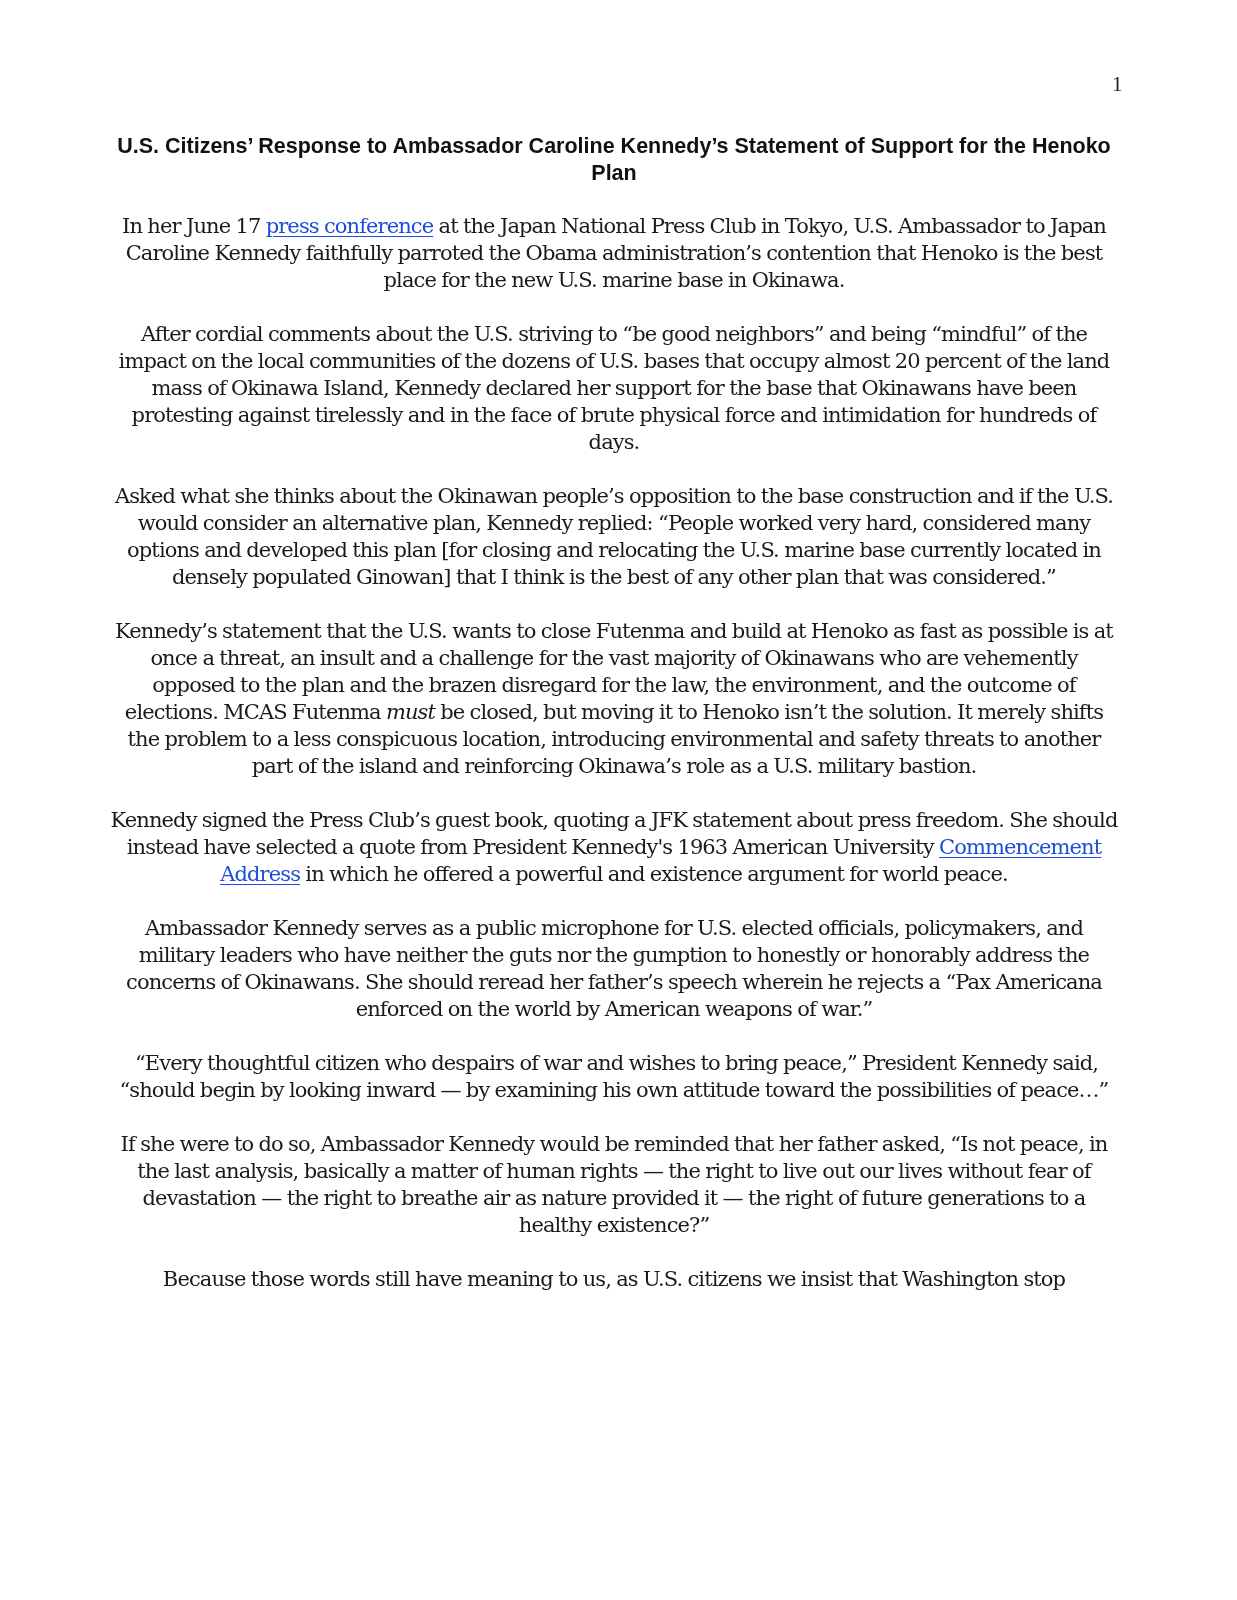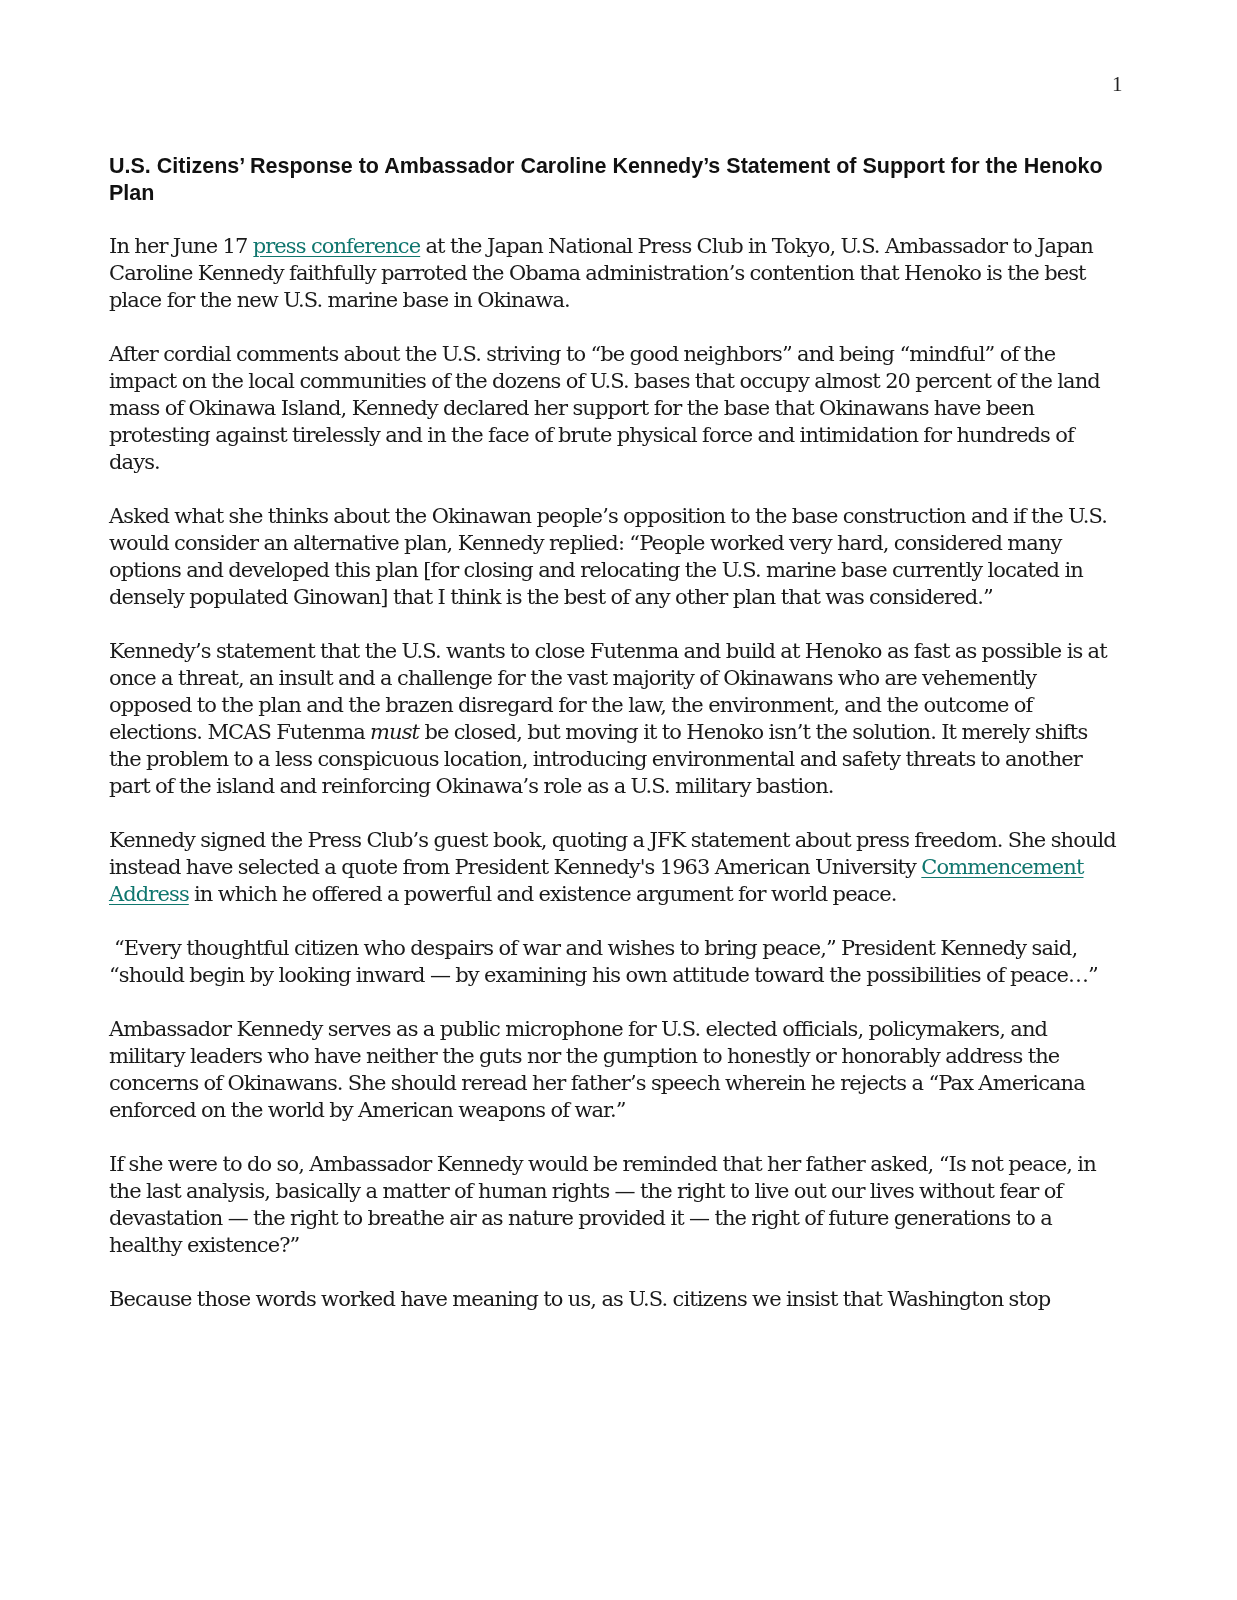--- a/index.html
+++ b/index.html
@@ -18,43 +18,44 @@
       position: absolute;
       top: 72px;
       left: 1112px;
       font-family: "Liberation Serif", "DejaVu Serif", serif;
       font-size: 21px;
       color: #222;
     }
     .content {
       position: absolute;
       left: 109px;
-      top: 153px;
+      top: 133px;
       width: 1010px;
+      text-align: center;
     }
     .title {
       font-family: "Liberation Sans", "DejaVu Sans", sans-serif;
       font-weight: bold;
       font-size: 21.5px;
       line-height: 27px;
       margin: 0 0 26px 0;
       color: #111;
     }
     .para {
       font-family: "DejaVu Serif", "Liberation Serif", serif;
       font-size: 21px;
       line-height: 27px;
       margin: 0 0 27px 0;
       letter-spacing: -0.9px;
       word-spacing: -0.5px;
       color: #1a1a1a;
     }
     .para.indent-space { text-indent: 5px; }
     a.doc-link {
-      color: #0f766e;
+      color: #1d4ed8;
       text-decoration-thickness: 1px;
       text-underline-offset: 3px;
     }
     em { }
   </style>
 </head>
 <body>
 
 <div class="page-number">1</div>
 
@@ -70,20 +71,20 @@
   <p class="para">Asked what she thinks about the Okinawan people’s opposition to the base construction and if the U.S. would consider an alternative plan, Kennedy replied: “People worked very hard, considered many options and developed this plan [for closing and relocating the U.S. marine base currently located in densely populated Ginowan] that I think is the best of any other plan that was considered.”</p>
 
   <p class="para">
     <span>Kennedy’s statement that the U.S. wants to close Futenma and build at Henoko as fast as possible is at once a threat, an insult and a challenge for the vast majority of Okinawans who are vehemently opposed to the plan and the brazen disregard for the law, the environment, and the outcome of elections. MCAS Futenma </span><em>must</em><span> be closed, but moving it to Henoko isn’t the solution. It merely shifts the problem to a less conspicuous location, introducing environmental and safety threats to another part of the island and reinforcing Okinawa’s role as a U.S. military bastion.</span>
   </p>
 
   <p class="para">
     <span>Kennedy signed the Press Club’s guest book, quoting a JFK statement about press freedom. She should instead have selected a quote from President Kennedy's 1963 American University </span><a class="doc-link" href="#">Commencement Address</a><span> in which he offered a powerful and existence argument for world peace.</span>
   </p>
 
+  <p class="para">Ambassador Kennedy serves as a public microphone for U.S. elected officials, policymakers, and military leaders who have neither the guts nor the gumption to honestly or honorably address the concerns of Okinawans. She should reread her father’s speech wherein he rejects a “Pax Americana enforced on the world by American weapons of war.”</p>
+
   <p class="para indent-space">“Every thoughtful citizen who despairs of war and wishes to bring peace,” President Kennedy said, “should begin by looking inward — by examining his own attitude toward the possibilities of peace…”</p>
-
-  <p class="para">Ambassador Kennedy serves as a public microphone for U.S. elected officials, policymakers, and military leaders who have neither the guts nor the gumption to honestly or honorably address the concerns of Okinawans. She should reread her father’s speech wherein he rejects a “Pax Americana enforced on the world by American weapons of war.”</p>
 
   <p class="para">If she were to do so, Ambassador Kennedy would be reminded that her father asked, “Is not peace, in the last analysis, basically a matter of human rights — the right to live out our lives without fear of devastation — the right to breathe air as nature provided it — the right of future generations to a healthy existence?”</p>
 
-  <p class="para">Because those words worked have meaning to us, as U.S. citizens we insist that Washington stop</p>
+  <p class="para">Because those words still have meaning to us, as U.S. citizens we insist that Washington stop</p>
 </div>
 
 </body></html>

